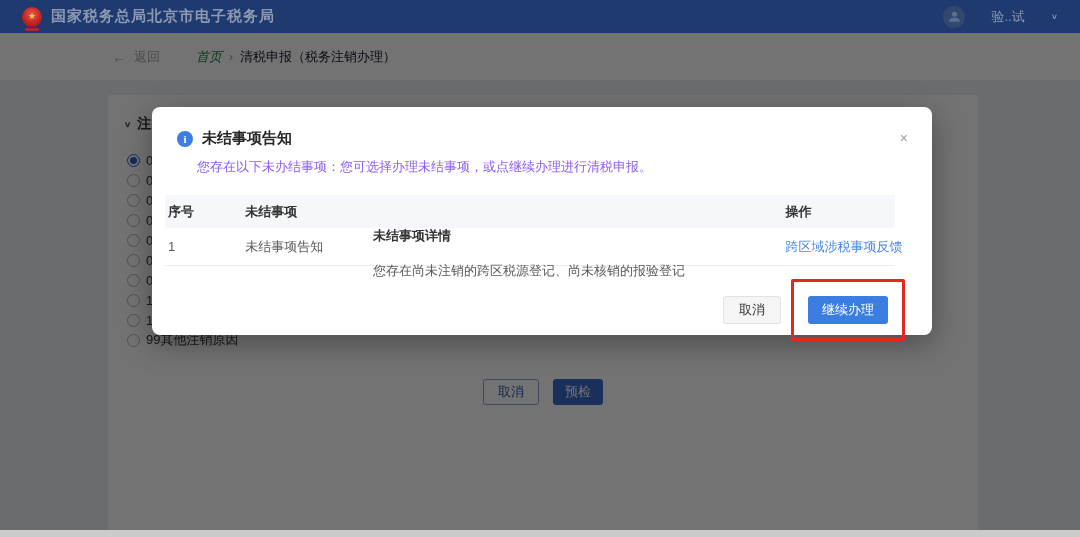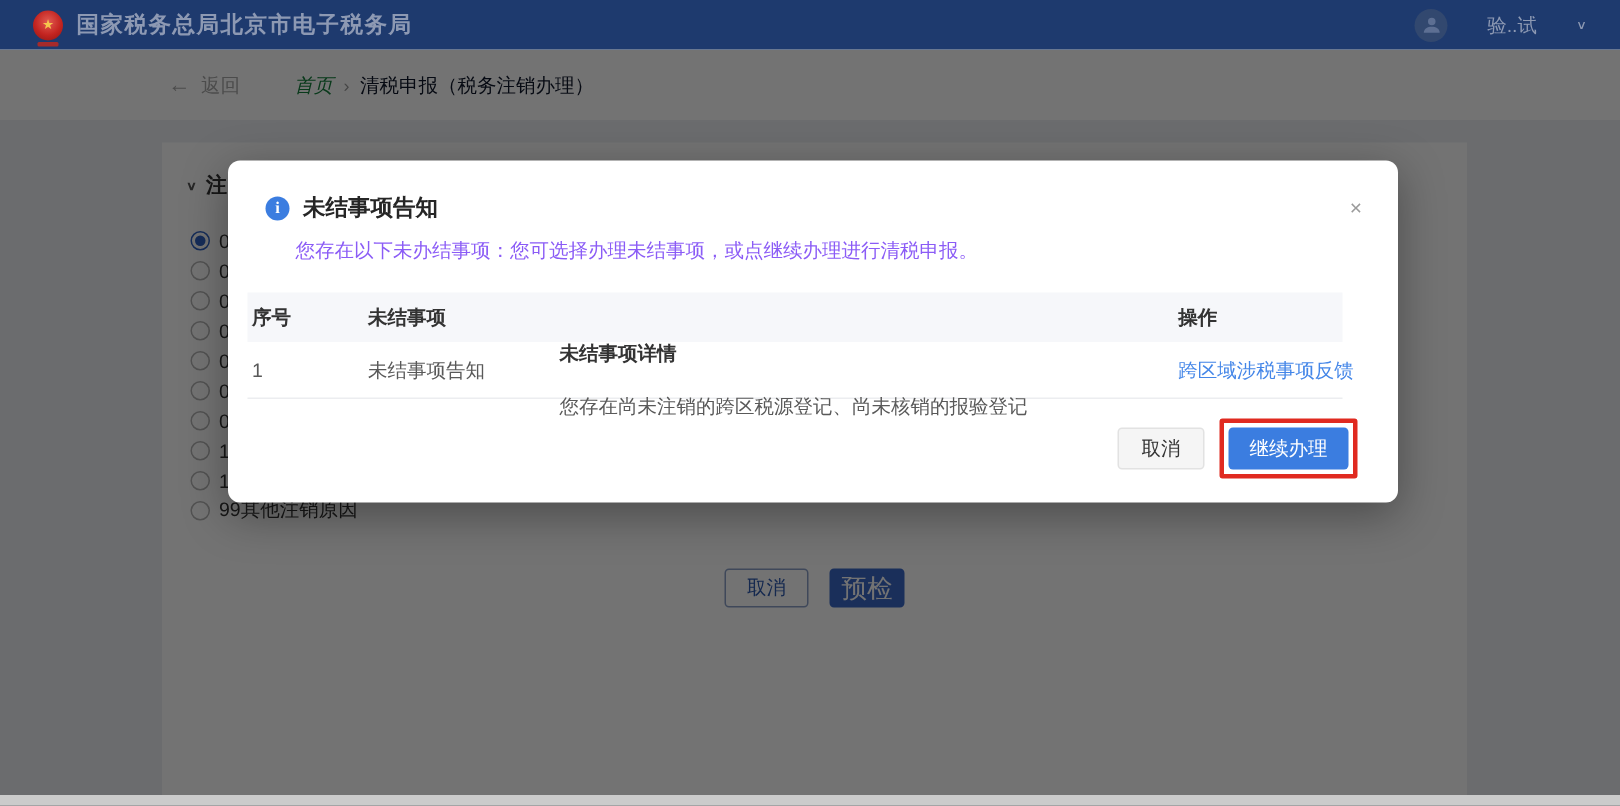--- a/index.html
+++ b/index.html
@@ -43,21 +43,21 @@
   .radio-row.selected .radio-dot { border-color:#2f62c4; }
   .radio-row.selected .radio-dot:after { content:""; position:absolute; left:2px; top:2px;
     width:7px; height:7px; border-radius:50%; background:#2f62c4; }
   .radio-label { font-size:13px; color:#333; white-space:nowrap; }
 
   .bottom-actions { position:absolute; top:284px; left:0; width:100%; display:flex;
     justify-content:center; gap:14px; }
   .btn-ghost { min-width:56px; height:26px; padding:0 12px; background:#fff; border:1px solid #8ca0c8;
     color:#2f5bb0; border-radius:3px; font-size:13px; cursor:pointer; font-family:inherit; }
   .btn-navy { min-width:50px; height:26px; padding:0 0; background:#3a68c8; border:1px solid #3a68c8;
-    color:#fff; border-radius:3px; font-size:17px; cursor:pointer; font-family:inherit; }
+    color:#fff; border-radius:3px; font-size:13px; cursor:pointer; font-family:inherit; }
 
   
   .modal-mask { position:absolute; top:33px; left:0; width:1080px; height:504px;
     background:rgba(0,0,0,0.55); z-index:10; }
   .h-scrollbar { position:absolute; bottom:0; left:0; width:1080px; height:7px;
     background:#cbcbcb; z-index:30; cursor:pointer; }
 
   
   .modal { position:absolute; top:107px; left:152px; width:780px; height:228px; background:#ffffff;
     border-radius:8px; z-index:25; box-shadow:0 8px 30px rgba(0,0,0,.35); }
@@ -77,21 +77,21 @@
     font-size:13px; color:#595959; }
   .c-seq { width:11%; padding-left:3px; }
   .c-item { width:17.5%; }
   .c-detail { width:56.5%;margin-top:48px; }
   .c-action { width:15%; }
   .row-link { color:#4486e8; cursor:pointer; white-space:nowrap;margin-top:28px; }
 
   .modal-footer { position:absolute; top:172px; right:27px; display:flex; align-items:center; gap:10px; }
   .btn-cancel { height:28px; padding:0 15px; background:#f5f5f5; border:1px solid #e2e2e2;
     color:#333; border-radius:3px; font-size:13px; cursor:pointer; font-family:inherit; }
-  .red-annotation { border:3px solid #e02a20; padding:3px; border-radius:2px; }
+  .red-annotation { border:3px solid #e02a20; padding:14px; border-radius:2px; }
   .btn-primary { height:28px; padding:0 14px; background:#3b7de0; border:none; color:#fff;
     border-radius:3px; font-size:13px; cursor:pointer; font-family:inherit; display:block; }
 </style>
 </head>
 <body>
 
 <div class="app-header">
   <div class="emblem">
     <span class="star">★</span>
   </div>

